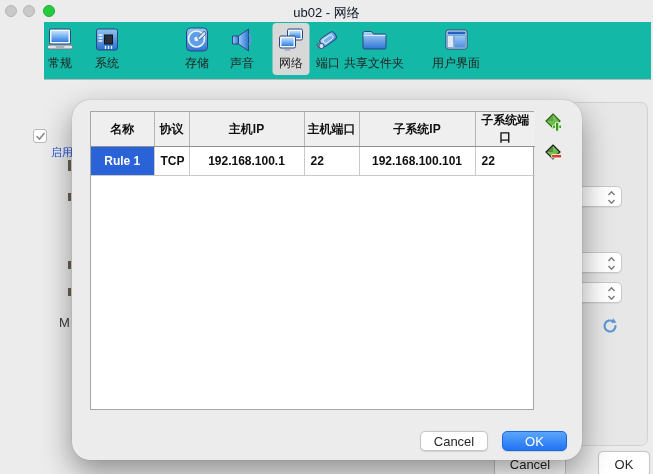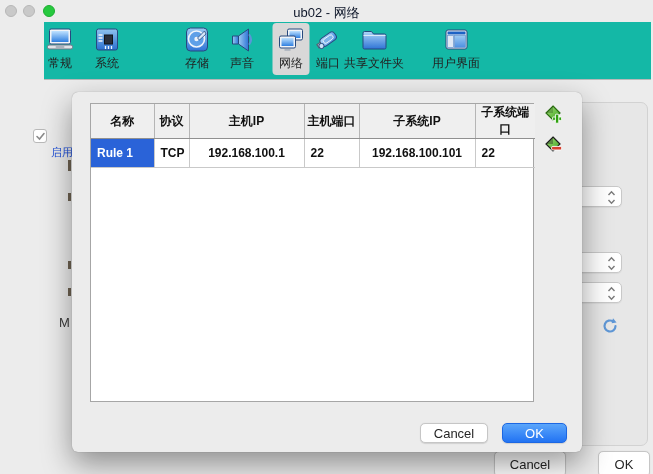--- a/index.html
+++ b/index.html
@@ -33,29 +33,29 @@
   .mac-frag { position:absolute; left:59px; top:234px; font-size:13px; color:#3a3a3a; white-space:nowrap; }
   .combo { position:absolute; left:560px; width:62px; height:21px; background:#fff; border:1px solid #c8c8c8; border-radius:5px; box-shadow:0 1px 1px rgba(0,0,0,0.06); }
   .combo svg { position:absolute; right:5px; top:3px; }
   .refresh-btn { position:absolute; left:601px; top:236px; width:18px; height:18px; }
   .mac-btn { border:none; background:transparent; padding:0; }
   .btn { position:absolute; background:#fff; border:1px solid #c6c6c6; border-radius:5px; font-size:13px; color:#262626; text-align:center; box-shadow:0 0.5px 1px rgba(0,0,0,0.12); font-family:"Liberation Sans", sans-serif; }
   .win-cancel { left:494px; top:370px; width:72px; height:26px; line-height:24px; }
   .win-ok { left:598px; top:370px; width:52px; height:26px; line-height:24px; }
 
   
-  .dialog { position:absolute; left:72px; top:92px; width:510px; height:360px; background:#ececec; border-radius:6px; box-shadow:0 12px 30px rgba(0,0,0,0.40), 0 0 1px rgba(0,0,0,0.35); z-index:10; }
+  .dialog { position:absolute; left:72px; top:100px; width:510px; height:360px; background:#ececec; border-radius:18px; box-shadow:0 12px 30px rgba(0,0,0,0.40), 0 0 1px rgba(0,0,0,0.35); z-index:10; }
   .table-box { position:absolute; left:18px; top:11px; width:444px; height:299px; background:#fff; border:1px solid #a6a6a6; }
   .pf-table { border-collapse:collapse; table-layout:fixed; width:100%; font-size:12px; }
   .pf-table th { height:22px; background:#efefef; border-right:1px solid #b5b5b5; border-bottom:1px solid #909090; font-weight:bold; color:#101010; text-align:center; padding:0 2px; overflow:hidden; }
   .pf-table th:last-child { border-right:none;margin-top:40px; }
   .pf-table td { height:29px; border-right:1px solid #c9c9c9; border-bottom:1px solid #c9c9c9; font-weight:bold; color:#101010; padding:0 6px; overflow:hidden; white-space:nowrap; }
   .pf-table td:last-child { border-right:none; }
   .pf-table td.center { text-align:center; }
-  .pf-table td.sel { background:#2a63d8; color:#fff; }
+  .pf-table td.sel { background:#2a63d8; color:#fff;text-align:center; }
   .rule-btn { position:absolute; left:472px; width:20px; height:20px; padding:0; border:none; background:transparent; cursor:default; }
   .add-btn { top:13px; }
   .del-btn { top:43px; }
   .dlg-cancel { left:348px; top:331px; width:68px; height:20px; line-height:18px; }
   .dlg-ok { left:430px; top:331px; width:65px; height:20px; line-height:18px; background:linear-gradient(#5ba6fb,#2273f3); border:1px solid #1c67e3; color:#fff; }
 </style>
 </head>
 <body>
 
 <div class="titlebar">

